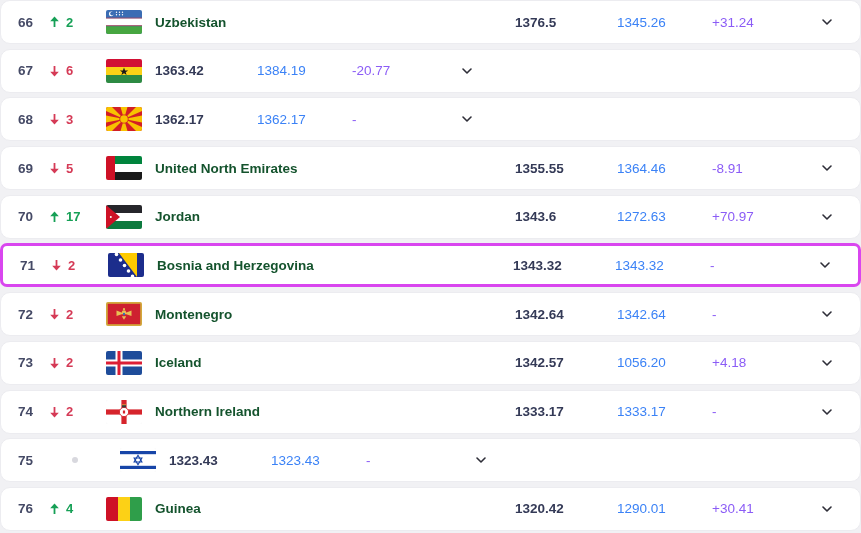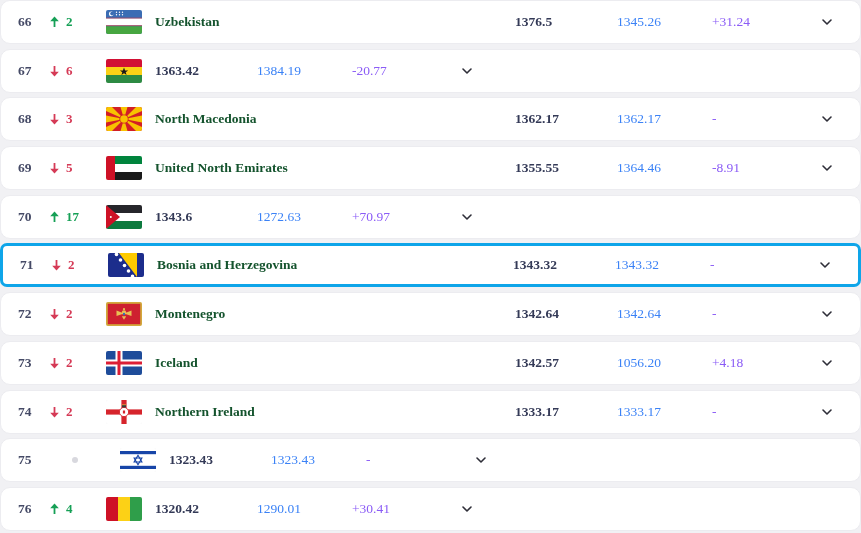--- a/index.html
+++ b/index.html
@@ -13,24 +13,23 @@
   .row{
     box-sizing:border-box;
     height:44px;
     margin-bottom:4.7px;
     background:#fff;
     border:1px solid #ececf0;
     border-radius:10px;
     display:flex;
     align-items:center;
     cursor:pointer;
-    font-family:Liberation Serif, serif;
   }
   .row.highlighted{
-    border:3px solid #0ea5e9;
+    border:3px solid #d946ef;
     border-radius:7px;
     justify-content:center;
   }
   .cell{font-size:13.5px;}
   .rank{
     box-sizing:border-box;
     width:48px;padding-left:17px;
     font-weight:700;color:#454a66;
   }
   .move{
@@ -153,21 +152,20 @@
             <polygon points="36,8.5 36,15.5 18,12"></polygon>
             <polygon points="0,0 6,0 18,12 0,4"></polygon>
             <polygon points="36,0 30,0 18,12 36,4"></polygon>
             <polygon points="0,24 6,24 18,12 0,20"></polygon>
             <polygon points="36,24 30,24 18,12 36,20"></polygon>
           </g>
           <circle cx="18" cy="12" r="4.6" fill="#d21f26"></circle>
           <circle cx="18" cy="12" r="3.8" fill="#f8c300"></circle>
         </svg>
       </div>
-    <div class="cell name">North Macedonia</div>
     <div class="cell points">1362.17</div>
     <div class="cell prev">1362.17</div>
     <div class="cell change">-</div>
     <button class="cell expand">
       <svg width="16" height="16" viewBox="0 0 16 16" fill="none">
         <path d="M4 6 L8 10 L12 6" stroke="#2e2e38" stroke-width="1.6" stroke-linecap="round" stroke-linejoin="round"></path>
       </svg>
     </button>
   </div>
 
@@ -214,20 +212,21 @@
     </div>
     <div class="flag">
         <svg width="36" height="24" viewBox="0 0 36 24">
           <rect width="36" height="8" fill="#26262b"></rect>
           <rect y="8" width="36" height="8" fill="#fff"></rect>
           <rect y="16" width="36" height="8" fill="#0d7a3e"></rect>
           <polygon points="0,0 14,12 0,24" fill="#ce1126"></polygon>
           <circle cx="4.8" cy="12" r="1" fill="#fff"></circle>
         </svg>
       </div>
+    <div class="cell name">Jordan</div>
     <div class="cell points">1343.6</div>
     <div class="cell prev">1272.63</div>
     <div class="cell change">+70.97</div>
     <button class="cell expand">
       <svg width="16" height="16" viewBox="0 0 16 16" fill="none">
         <path d="M4 6 L8 10 L12 6" stroke="#2e2e38" stroke-width="1.6" stroke-linecap="round" stroke-linejoin="round"></path>
       </svg>
     </button>
   </div>
 
@@ -408,20 +407,21 @@
         </span>
       <span class="move-num">4</span>
     </div>
     <div class="flag">
         <svg width="36" height="24" viewBox="0 0 36 24">
           <rect width="12" height="24" fill="#ce1126"></rect>
           <rect x="12" width="12" height="24" fill="#fcd116"></rect>
           <rect x="24" width="12" height="24" fill="#2f9e4a"></rect>
         </svg>
       </div>
+    <div class="cell name">Guinea</div>
     <div class="cell points">1320.42</div>
     <div class="cell prev">1290.01</div>
     <div class="cell change">+30.41</div>
     <button class="cell expand">
       <svg width="16" height="16" viewBox="0 0 16 16" fill="none">
         <path d="M4 6 L8 10 L12 6" stroke="#2e2e38" stroke-width="1.6" stroke-linecap="round" stroke-linejoin="round"></path>
       </svg>
     </button>
   </div>
 </div>

